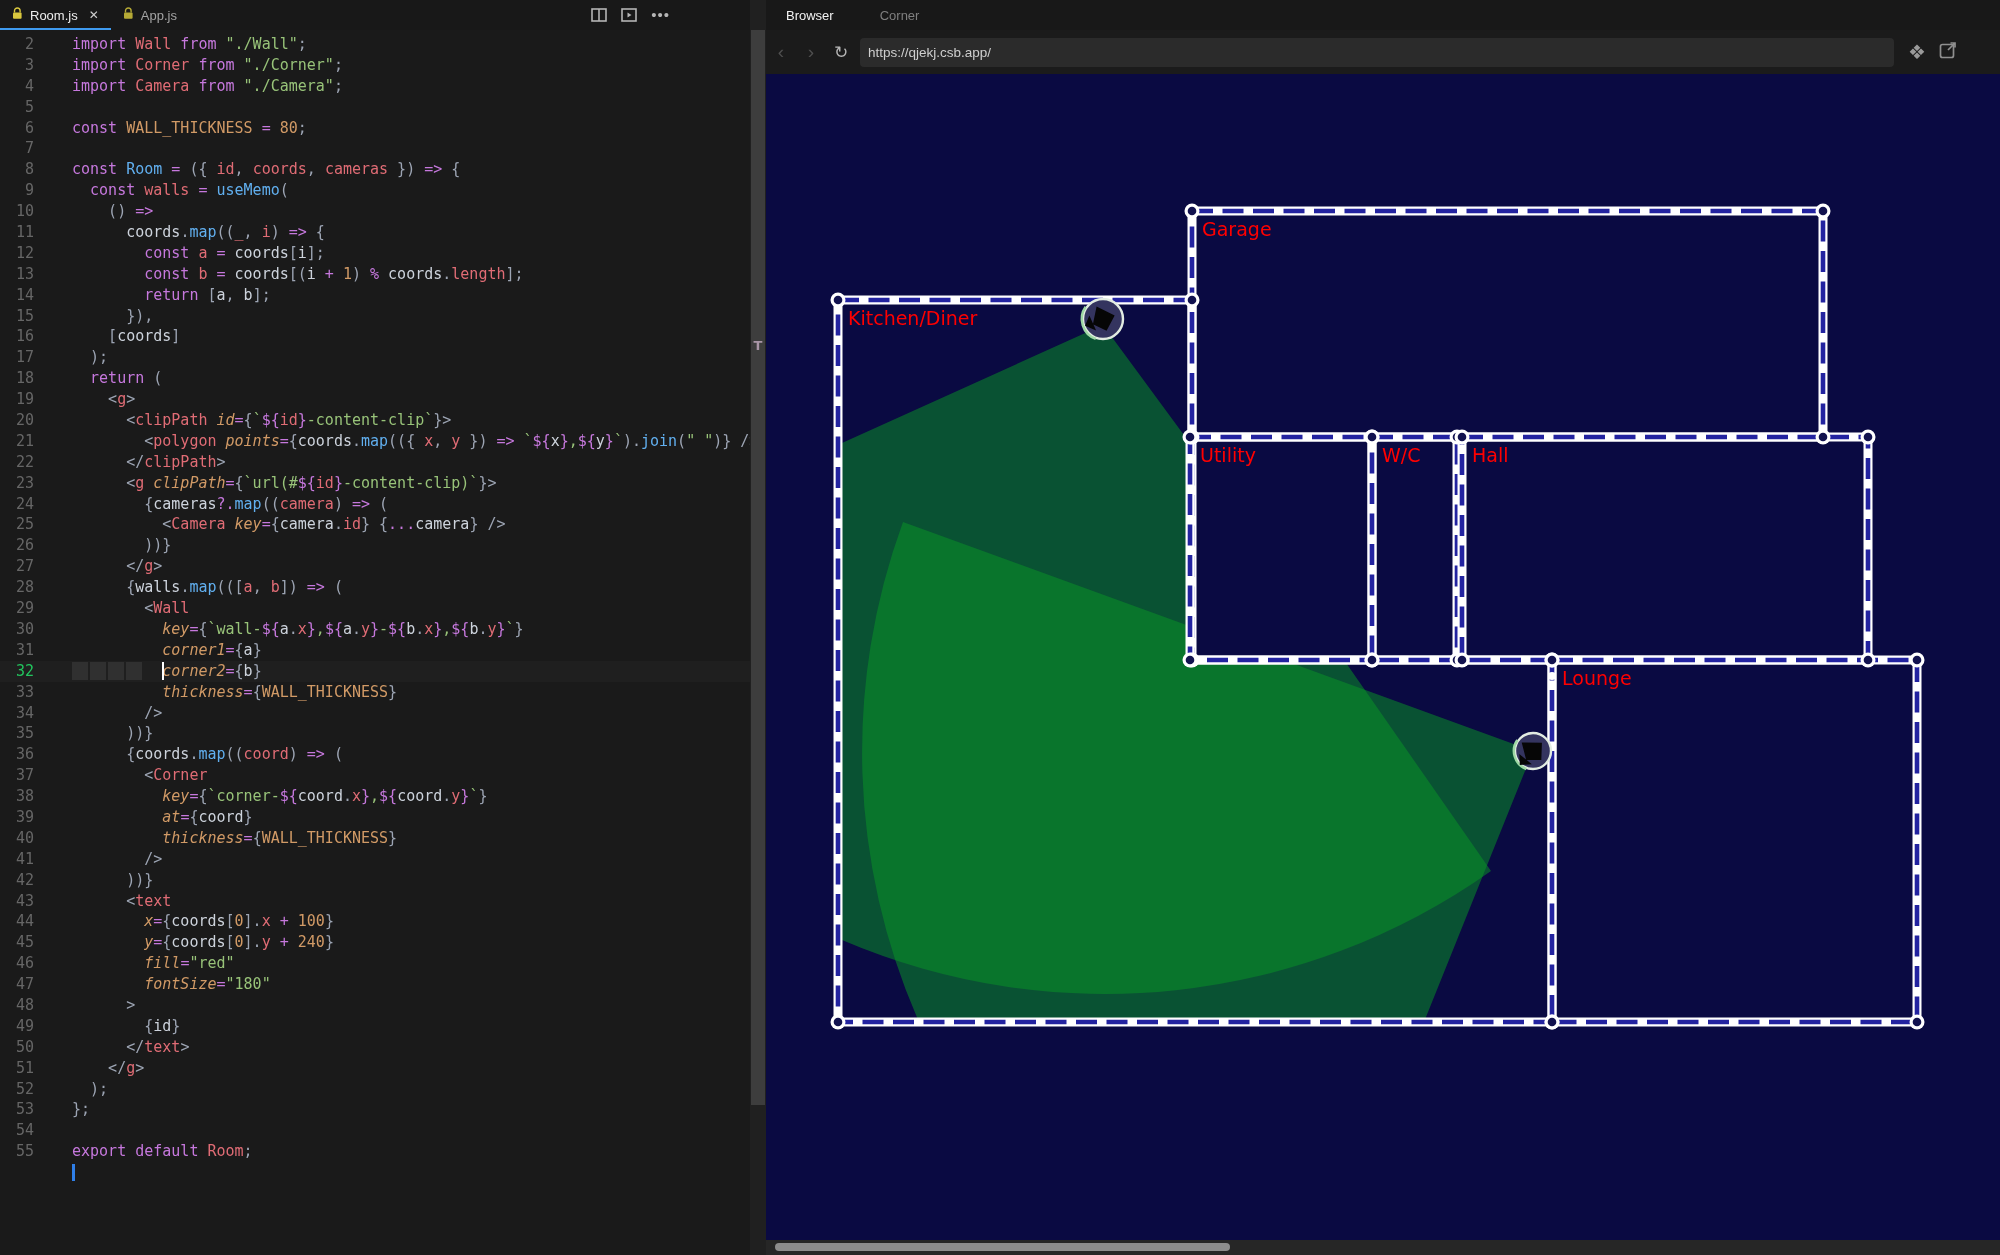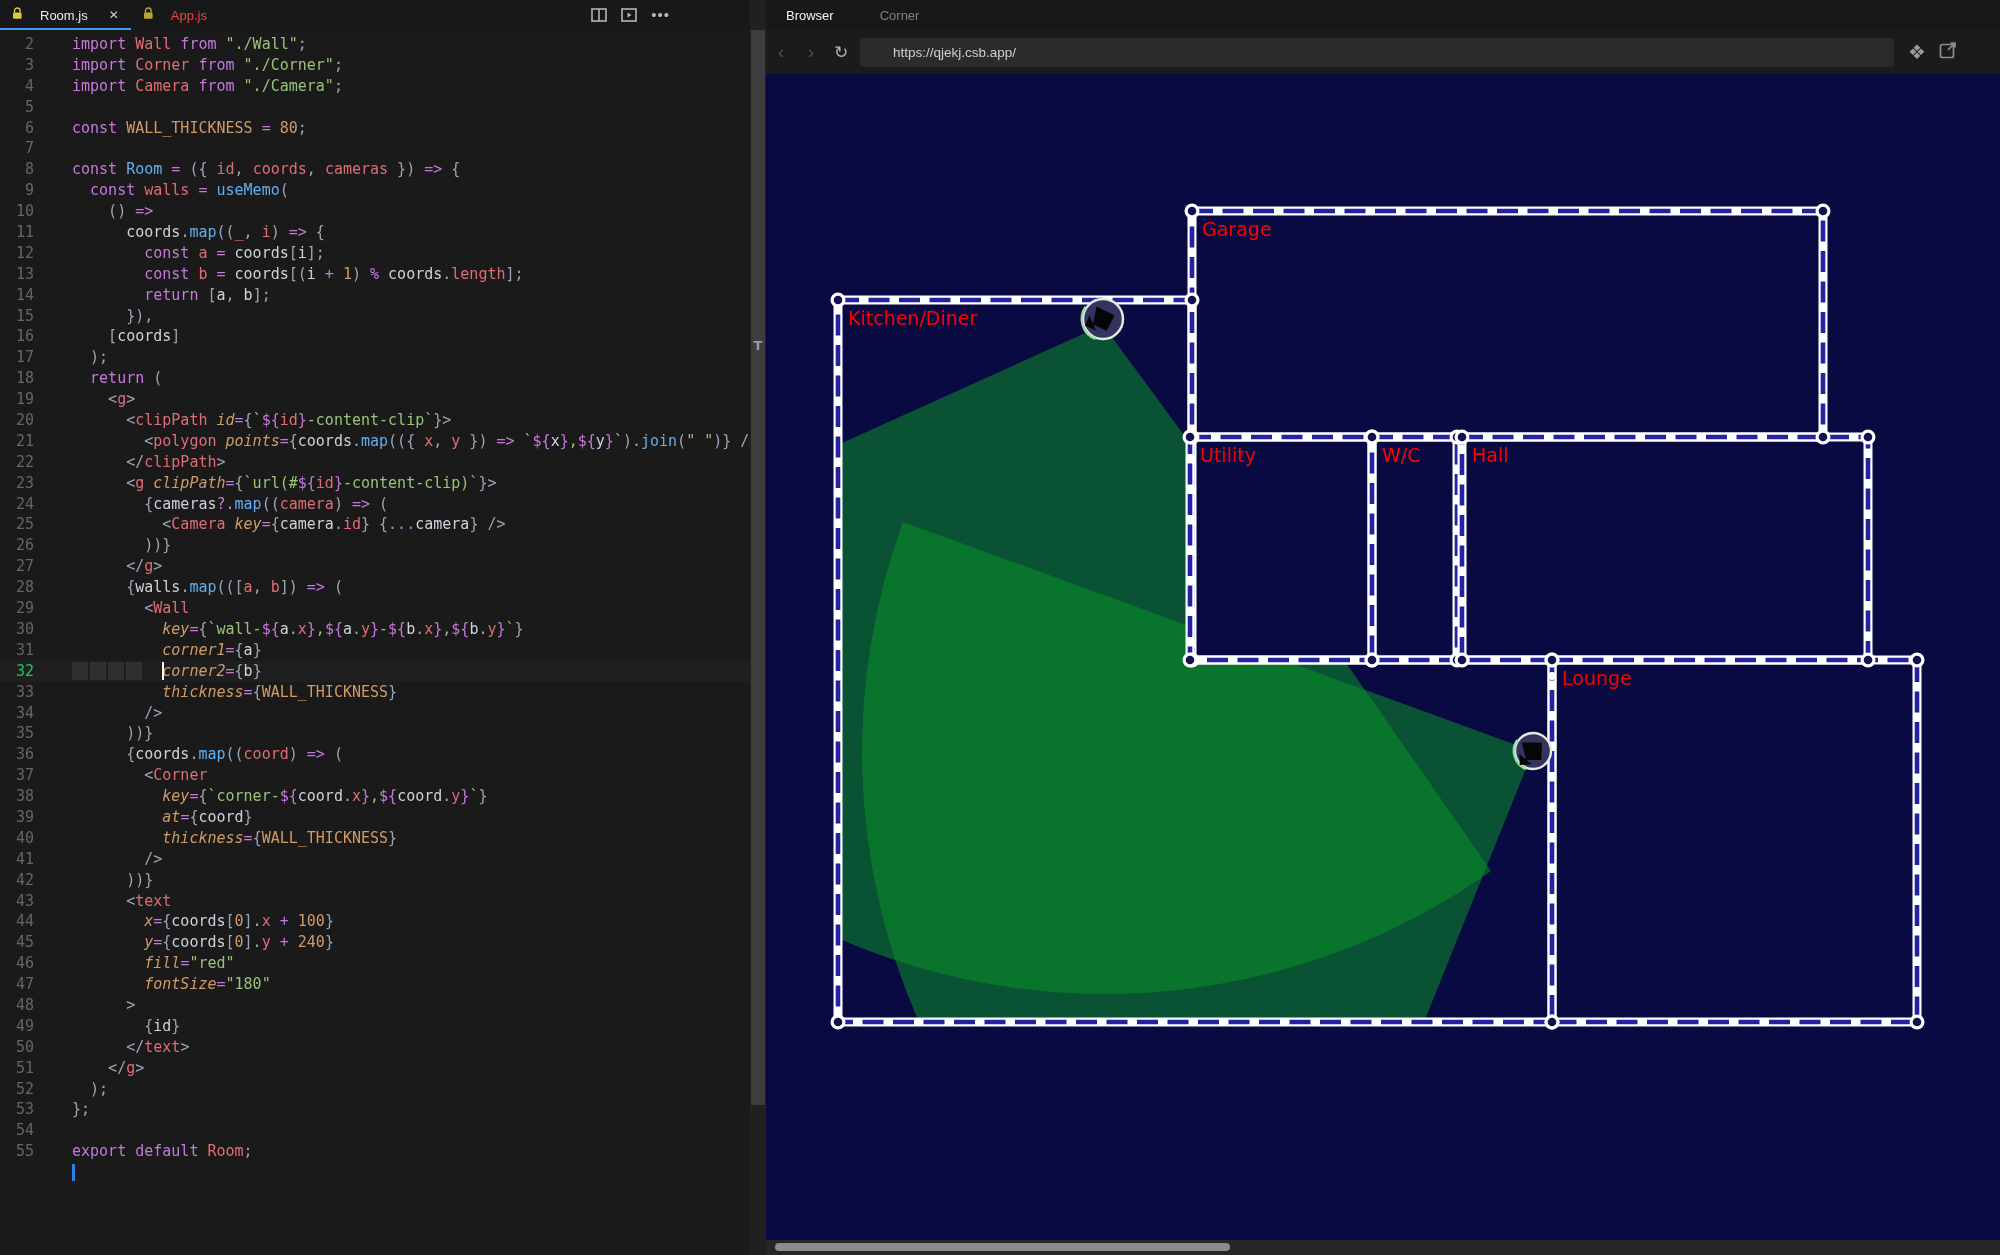--- a/index.html
+++ b/index.html
@@ -1,22 +1,22 @@
 <!DOCTYPE html>
 <html><head>
 <meta charset="utf-8">
 <style>
   html,body{margin:0;padding:0;background:#101010;}
   .app{position:relative;width:2000px;height:1255px;overflow:hidden;background:#181818;
        font-family:"Liberation Sans",sans-serif;}
   
   .editor-pane{position:absolute;left:0;top:0;width:750px;height:1255px;background:#1a1a1a;}
   .tabbar{position:absolute;left:0;top:0;width:766px;height:30px;background:#181818;display:flex;align-items:stretch;}
-  .tab{display:flex;align-items:center;gap:17px;padding:0 12px;position:relative;cursor:pointer;}
-  .tab .lbl{font-size:13px;color:#ef4444;}
+  .tab{display:flex;align-items:center;gap:7px;padding:0 12px;position:relative;cursor:pointer;}
+  .tab .lbl{font-size:13px;color:#a3a3a3;}
   .tab.active .lbl{color:#ececec;}
   .tab.active:after{content:"";position:absolute;left:0;right:0;bottom:0;height:2px;background:#3f9bf0;}
   .tab .close{color:#d0d0d0;font-size:12px;margin-left:4px;}
   .tabbar-icons{position:absolute;right:96px;top:0;height:30px;display:flex;align-items:center;gap:14px;}
   .tabbar-icons svg{display:block;}
   .dots{color:#b5b5b5;font-size:15px;letter-spacing:1px;line-height:30px;}
   .code{position:absolute;left:0;top:30px;width:750px;padding-top:4px;
         font-family:"DejaVu Sans Mono",monospace;font-size:15px;line-height:20.9px;white-space:pre;}
   .cl{height:20.9px;position:relative;}
   .cl .gut{display:inline-block;width:34px;text-align:right;color:#666;}
@@ -35,21 +35,21 @@
             color:#a895a6;font-weight:bold;font-size:13px;font-family:"DejaVu Sans",sans-serif;}
   
   .browser-pane{position:absolute;left:766px;top:0;width:1234px;height:883px;background:#1b1b1b;}
   .btabs{position:absolute;left:0;top:0;width:100%;height:30px;display:flex;align-items:center;gap:46px;padding-left:20px;box-sizing:border-box;background:#181818;}
   .btab{font-size:13px;color:#7f7f7f;cursor:pointer;}
   .btab.active{color:#f2f2f2;}
   .nav{position:absolute;left:0;top:30px;width:100%;height:44px;background:#1b1b1b;display:flex;align-items:center;}
   .navbtn{color:#4f4f4f;font-size:19px;width:30px;text-align:center;}
   .refresh{color:#b5b5b5;font-size:17px;width:30px;text-align:center;}
   .urlbar{margin-left:4px;width:1034px;height:29px;background:#2b2b2b;border-radius:4px;
-          display:flex;align-items:center;padding-left:33px;box-sizing:border-box;}
+          display:flex;align-items:center;padding-left:8px;box-sizing:border-box;}
   .urlbar span{color:#cfcfcf;font-size:13.5px;}
   .nav-right{display:flex;align-items:center;gap:13px;margin-left:14px;}
   .diamond{color:#9a9a9a;font-size:20px;}
   .content{position:absolute;left:0;top:74px;width:1234px;height:1166px;background:#0a0a42;}
   .hscroll{position:absolute;left:0;top:1240px;width:1234px;height:15px;background:#262626;}
   .hthumb{position:absolute;left:9px;top:3px;width:455px;height:8px;border-radius:4px;background:#8c8c8c;}
 </style>
 </head>
 <body>
 

